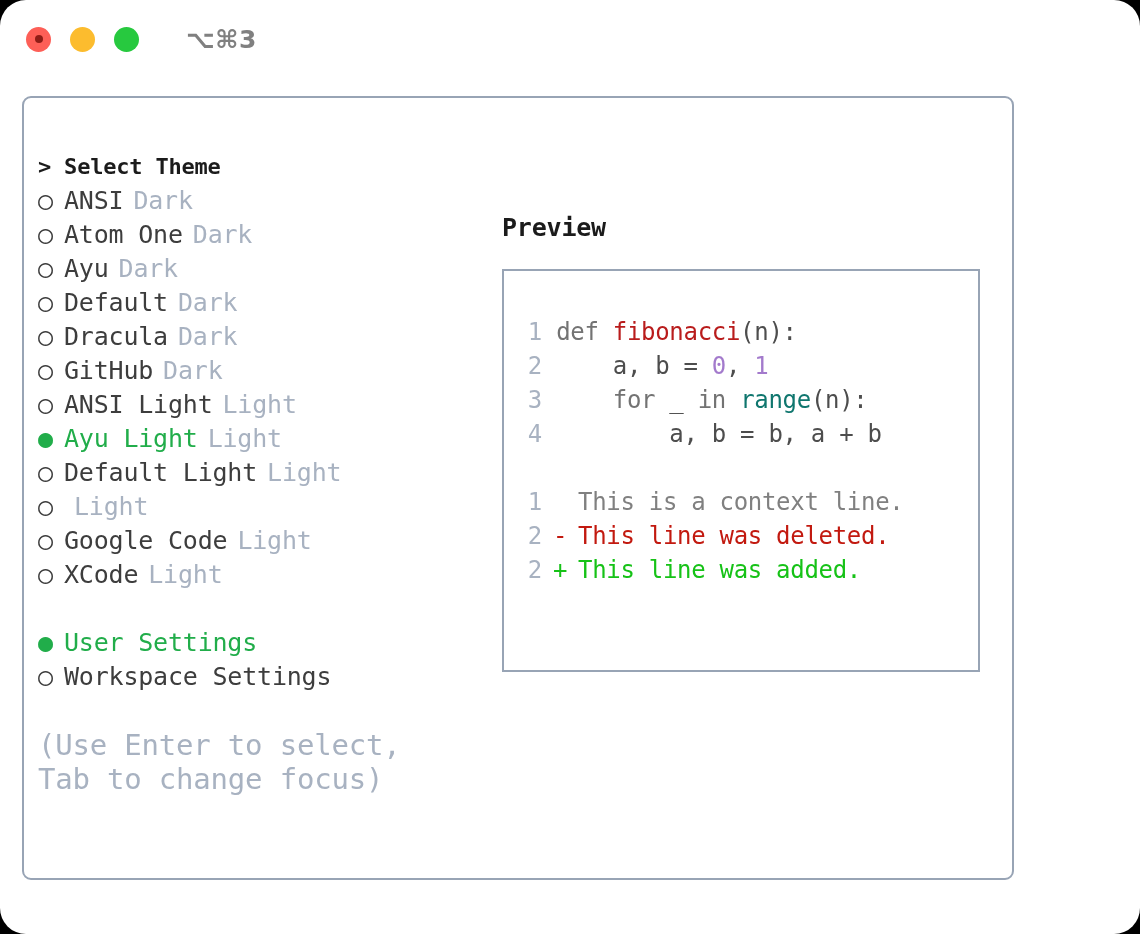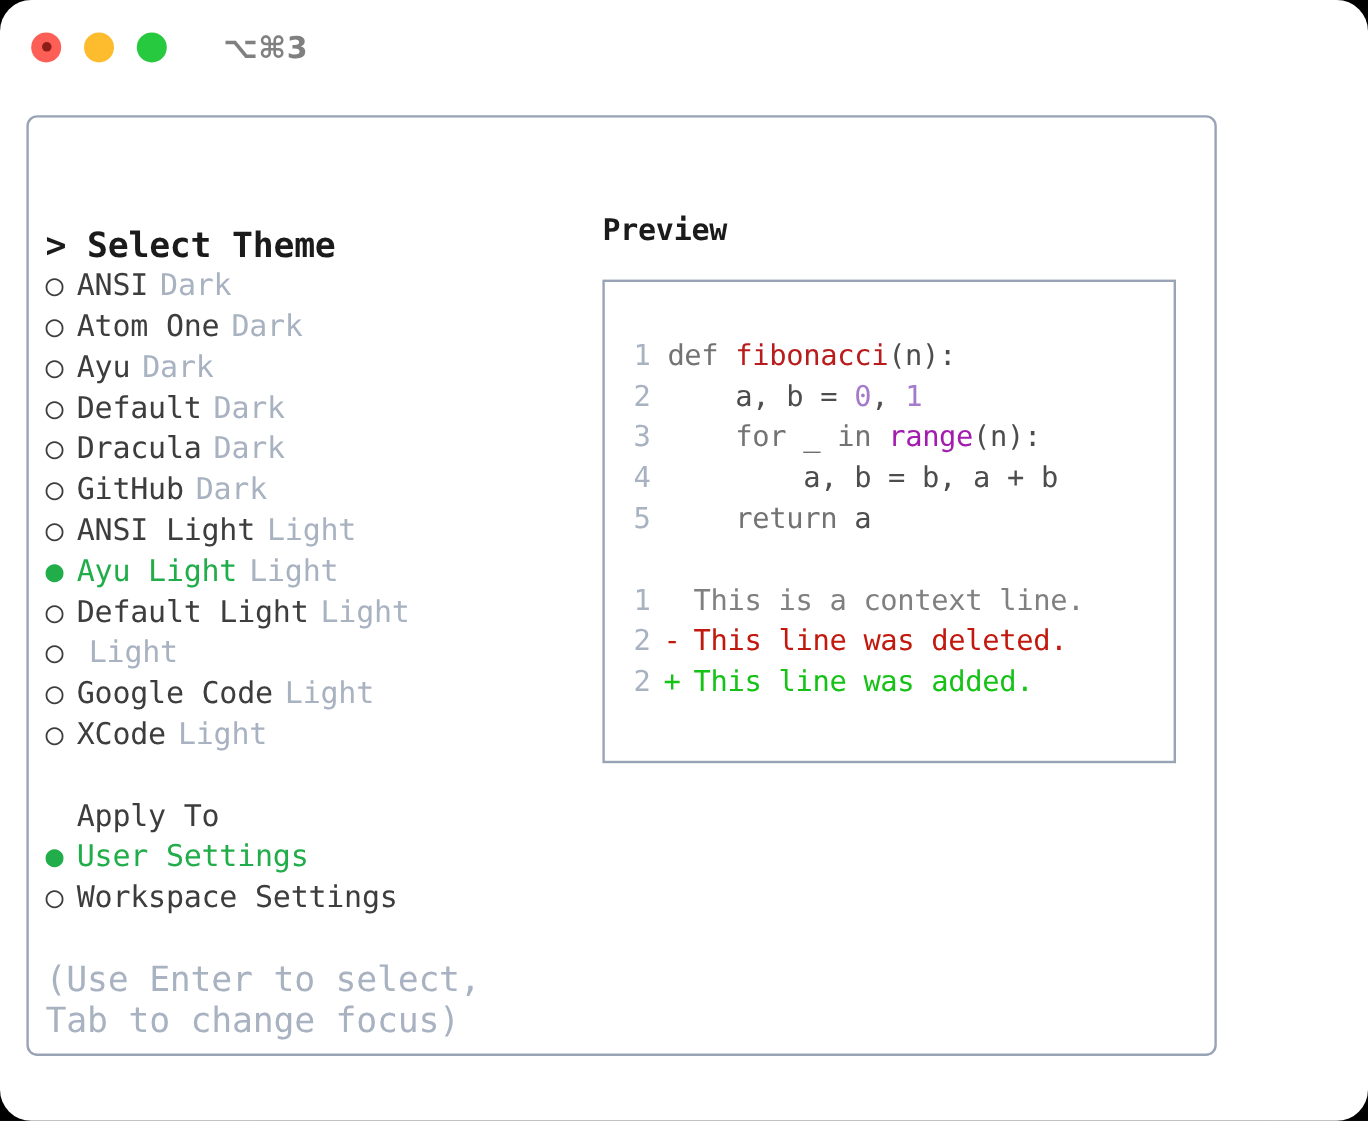--- a/index.html
+++ b/index.html
@@ -85,31 +85,31 @@
 
   .col-left {
     width: 470px;
     padding: 52px 0 0 14px;
     box-sizing: border-box;
   }
   .col-right {
     flex: 1;
     padding: 77px 0 0 8px;
     box-sizing: border-box;
+    margin-top: 36px;
   }
 
   
   .section-head {
-    font-size: 29px;
+    font-size: 22px;
     font-weight: bold;
     color: #1b1b1b;
     line-height: 34px;
     white-space: pre;
     letter-spacing: -0.2px;
-    margin-top: 37px;
   }
   .row {
     font-size: 25px;
     line-height: 34px;
     white-space: pre;
     color: #3d3d3d;
     letter-spacing: -0.2px;
     display: flex;
     align-items: baseline;
   }
@@ -161,21 +161,21 @@
   .ln {
     color: #a8b2c1;
     display: inline-block;
     width: 20px;
     text-align: right;
   }
   .mark { display: inline-block; width: 36px; text-align: center; }
   .kw   { color: #737373; }
   .fn   { color: #b91c1c; }
   .num  { color: #a37acc; }
-  .bi   { color: #a21caf; }
+  .bi   { color: #0f766e; }
   .pn   { color: #4d4d4d; }
   .ctx  { color: #808080; }
   .del  { color: #c2190f; }
   .add  { color: #16c217; }
   .blank-line { height: 34px; }
 </style>
 </head>
 <body>
 
 <div class="window">
@@ -204,43 +204,38 @@
             <div class="row"><span class="bullet off">○</span><span class="row-label">ANSI Light</span><span class="tag">Light</span></div>
             <div class="row"><span class="bullet on">●</span><span class="row-label on">Ayu Light</span><span class="tag">Light</span></div>
             <div class="row"><span class="bullet off">○</span><span class="row-label">Default Light</span><span class="tag">Light</span></div>
             <div class="row"><span class="bullet off">○</span><span class="tag">Light</span></div>
             <div class="row"><span class="bullet off">○</span><span class="row-label">Google Code</span><span class="tag">Light</span></div>
             <div class="row"><span class="bullet off">○</span><span class="row-label">XCode</span><span class="tag">Light</span></div>
           </div>
 
         <div class="spacer-block"></div>
 
-        <div class="row">
-          <span class="bullet off"> </span>
-          <span>Apply To</span>
-        </div>
         <div id="apply-items">
             <div class="row"><span class="bullet on">●</span><span class="row-label on">User Settings</span></div>
             <div class="row"><span class="bullet off">○</span><span class="row-label">Workspace Settings</span></div>
           </div>
 
         <div class="spacer-block"></div>
 
         <div class="hint">(Use Enter to select, Tab to change focus)</div>
       </div>
 
       <div class="col-right">
         <div class="preview-head">Preview</div>
         <div class="codebox">
           <div id="code-lines">
               <div class="code-line"><span class="ln">1</span><span class="pn"> </span><span class="kw">def</span><span class="pn"> </span><span class="fn">fibonacci</span><span class="pn">(n):</span></div>
               <div class="code-line"><span class="ln">2</span><span class="pn"> </span><span class="pn">    a, b = </span><span class="num">0</span><span class="pn">, </span><span class="num">1</span></div>
               <div class="code-line"><span class="ln">3</span><span class="pn"> </span><span class="pn">    </span><span class="kw">for</span><span class="pn"> _ </span><span class="kw">in</span><span class="pn"> </span><span class="bi">range</span><span class="pn">(n):</span></div>
               <div class="code-line"><span class="ln">4</span><span class="pn"> </span><span class="pn">        a, b = b, a + b</span></div>
-              <div class="code-line"><span class="ln">5</span><span class="pn"> </span><span class="pn">    </span><span class="kw">return</span><span class="pn"> a</span></div>
             </div>
           <div class="blank-line"></div>
           <div id="diff-lines">
               <div class="code-line"><span class="ln">1</span><span class="mark ctx"> </span><span class="ctx">This is a context line.</span></div>
               <div class="code-line"><span class="ln">2</span><span class="mark del">-</span><span class="del">This line was deleted.</span></div>
               <div class="code-line"><span class="ln">2</span><span class="mark add">+</span><span class="add">This line was added.</span></div>
             </div>
         </div>
       </div>
 

